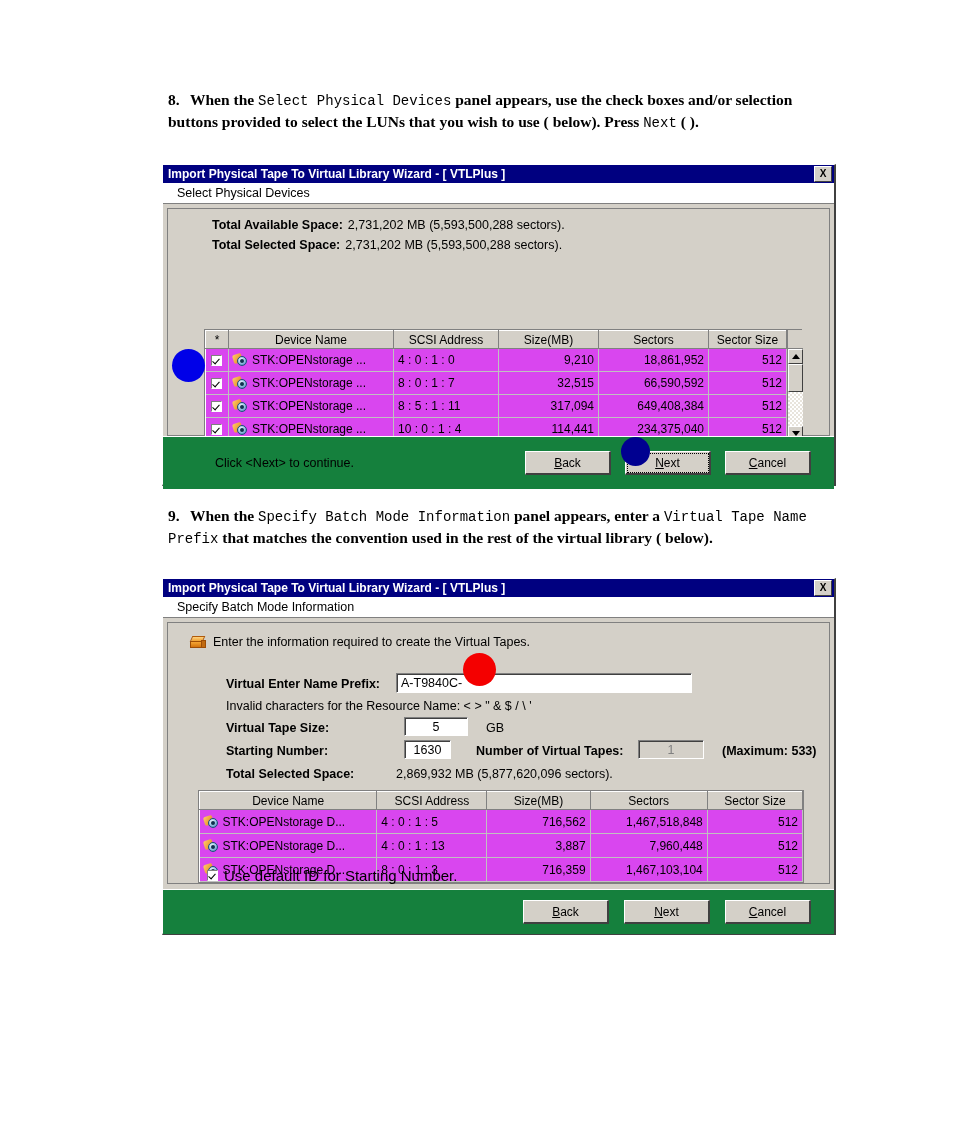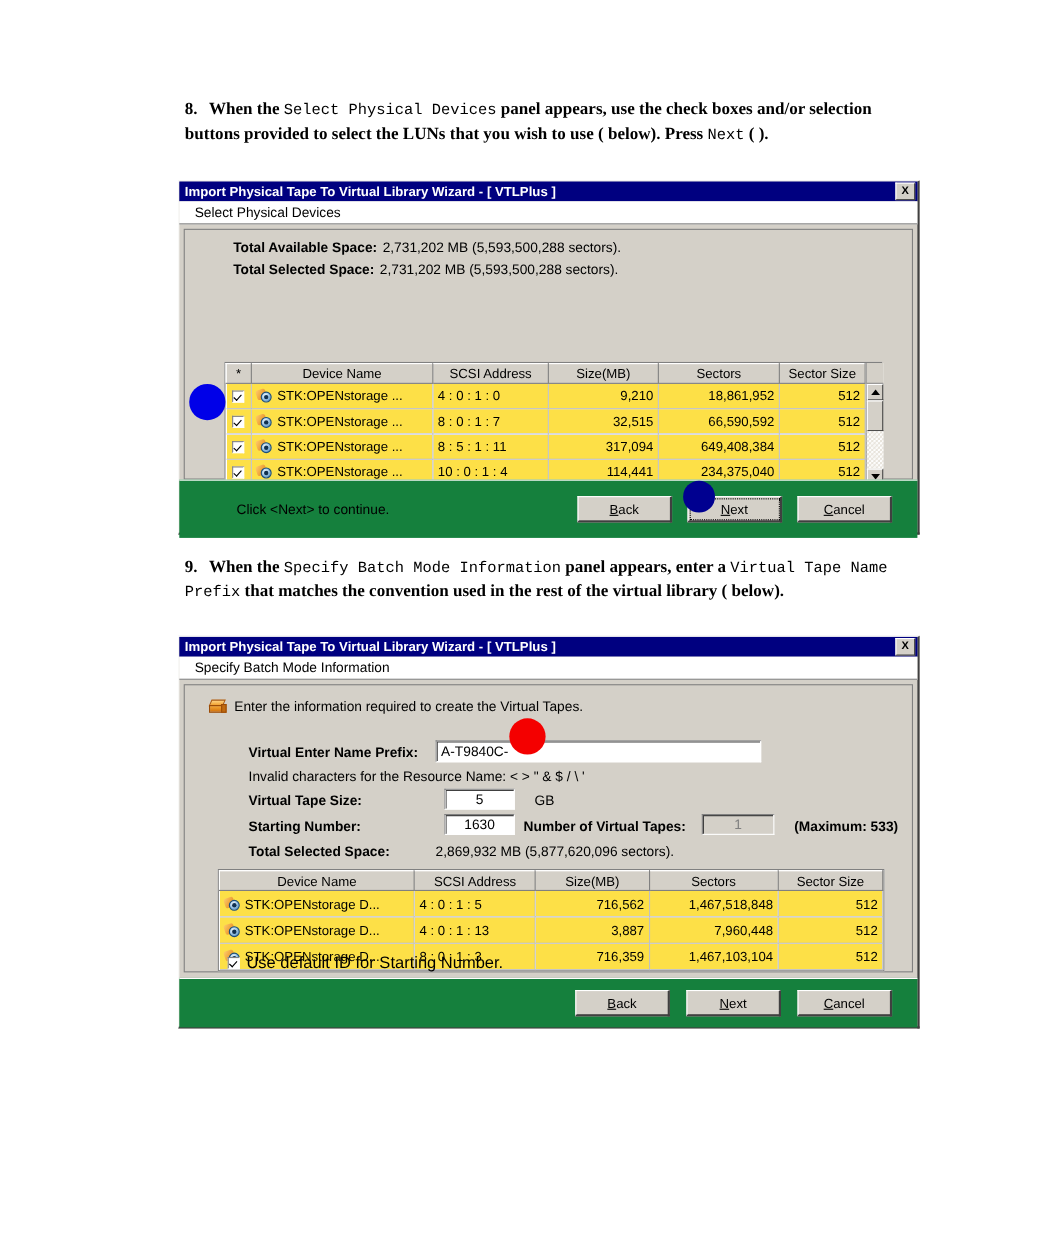--- a/index.html
+++ b/index.html
@@ -162,21 +162,21 @@
     height:18px;
     padding:0;
     text-align:center;
     box-sizing:border-box;
   }
   table.grid td{
     border-right:1px solid #c0c0c0;
     border-bottom:1px solid #c0c0c0;
     height:23px;
     padding:0 4px;
-    background:#fde047;
+    background:#d946ef;
     box-sizing:border-box;
     white-space:nowrap;
     overflow:hidden;
   }
   td.num{text-align:right;padding-right:5px;}
   td.chk{text-align:center;padding:0;}
   td.dev{padding-left:3px;}
   .dev-cell{display:flex;align-items:center;gap:4px;}
   .devicon{
     width:15px;height:14px;position:relative;flex:0 0 auto;
@@ -500,21 +500,21 @@
     <div class="flabel" style="left:58px; top:54px;">Virtual Enter Name Prefix:</div>
     <div class="fld" style="left:228px; top:50px; width:296px; height:20px;">A-T9840C-</div>
 
     <div class="ftext" style="left:58px; top:76px;">Invalid characters for the Resource Name: &lt; &gt; " &amp; $ / \ '</div>
 
     <div class="flabel" style="left:58px; top:98px;">Virtual Tape Size:</div>
     <div class="fld" style="left:236px; top:94px; width:64px; height:19px; justify-content:center;">5</div>
     <div class="ftext" style="left:318px; top:98px;">GB</div>
 
     <div class="flabel" style="left:58px; top:121px;">Starting Number:</div>
-    <div class="fld" style="left:236px; top:117px; width:64px; height:19px; justify-content:center;">1630</div>
+    <div class="fld" style="left:236px; top:117px; width:47px; height:19px; justify-content:center;">1630</div>
 
     <div class="flabel" style="left:308px; top:121px;">Number of Virtual Tapes:</div>
     <div class="fld dis" style="left:470px; top:117px; width:66px; height:19px;">1</div>
     <div class="flabel" style="left:522px; top:121px;margin-left:32px;">(Maximum: 533)</div>
 
     <div class="flabel" style="left:58px; top:144px;">Total Selected Space:</div>
     <div class="ftext" style="left:228px; top:144px;">2,869,932 MB (5,877,620,096 sectors).</div>
 
     <div class="tbl-wrap" style="left:30px; top:167px; width:606px; height:93px;">
       <table class="grid" style="width:604px;">

